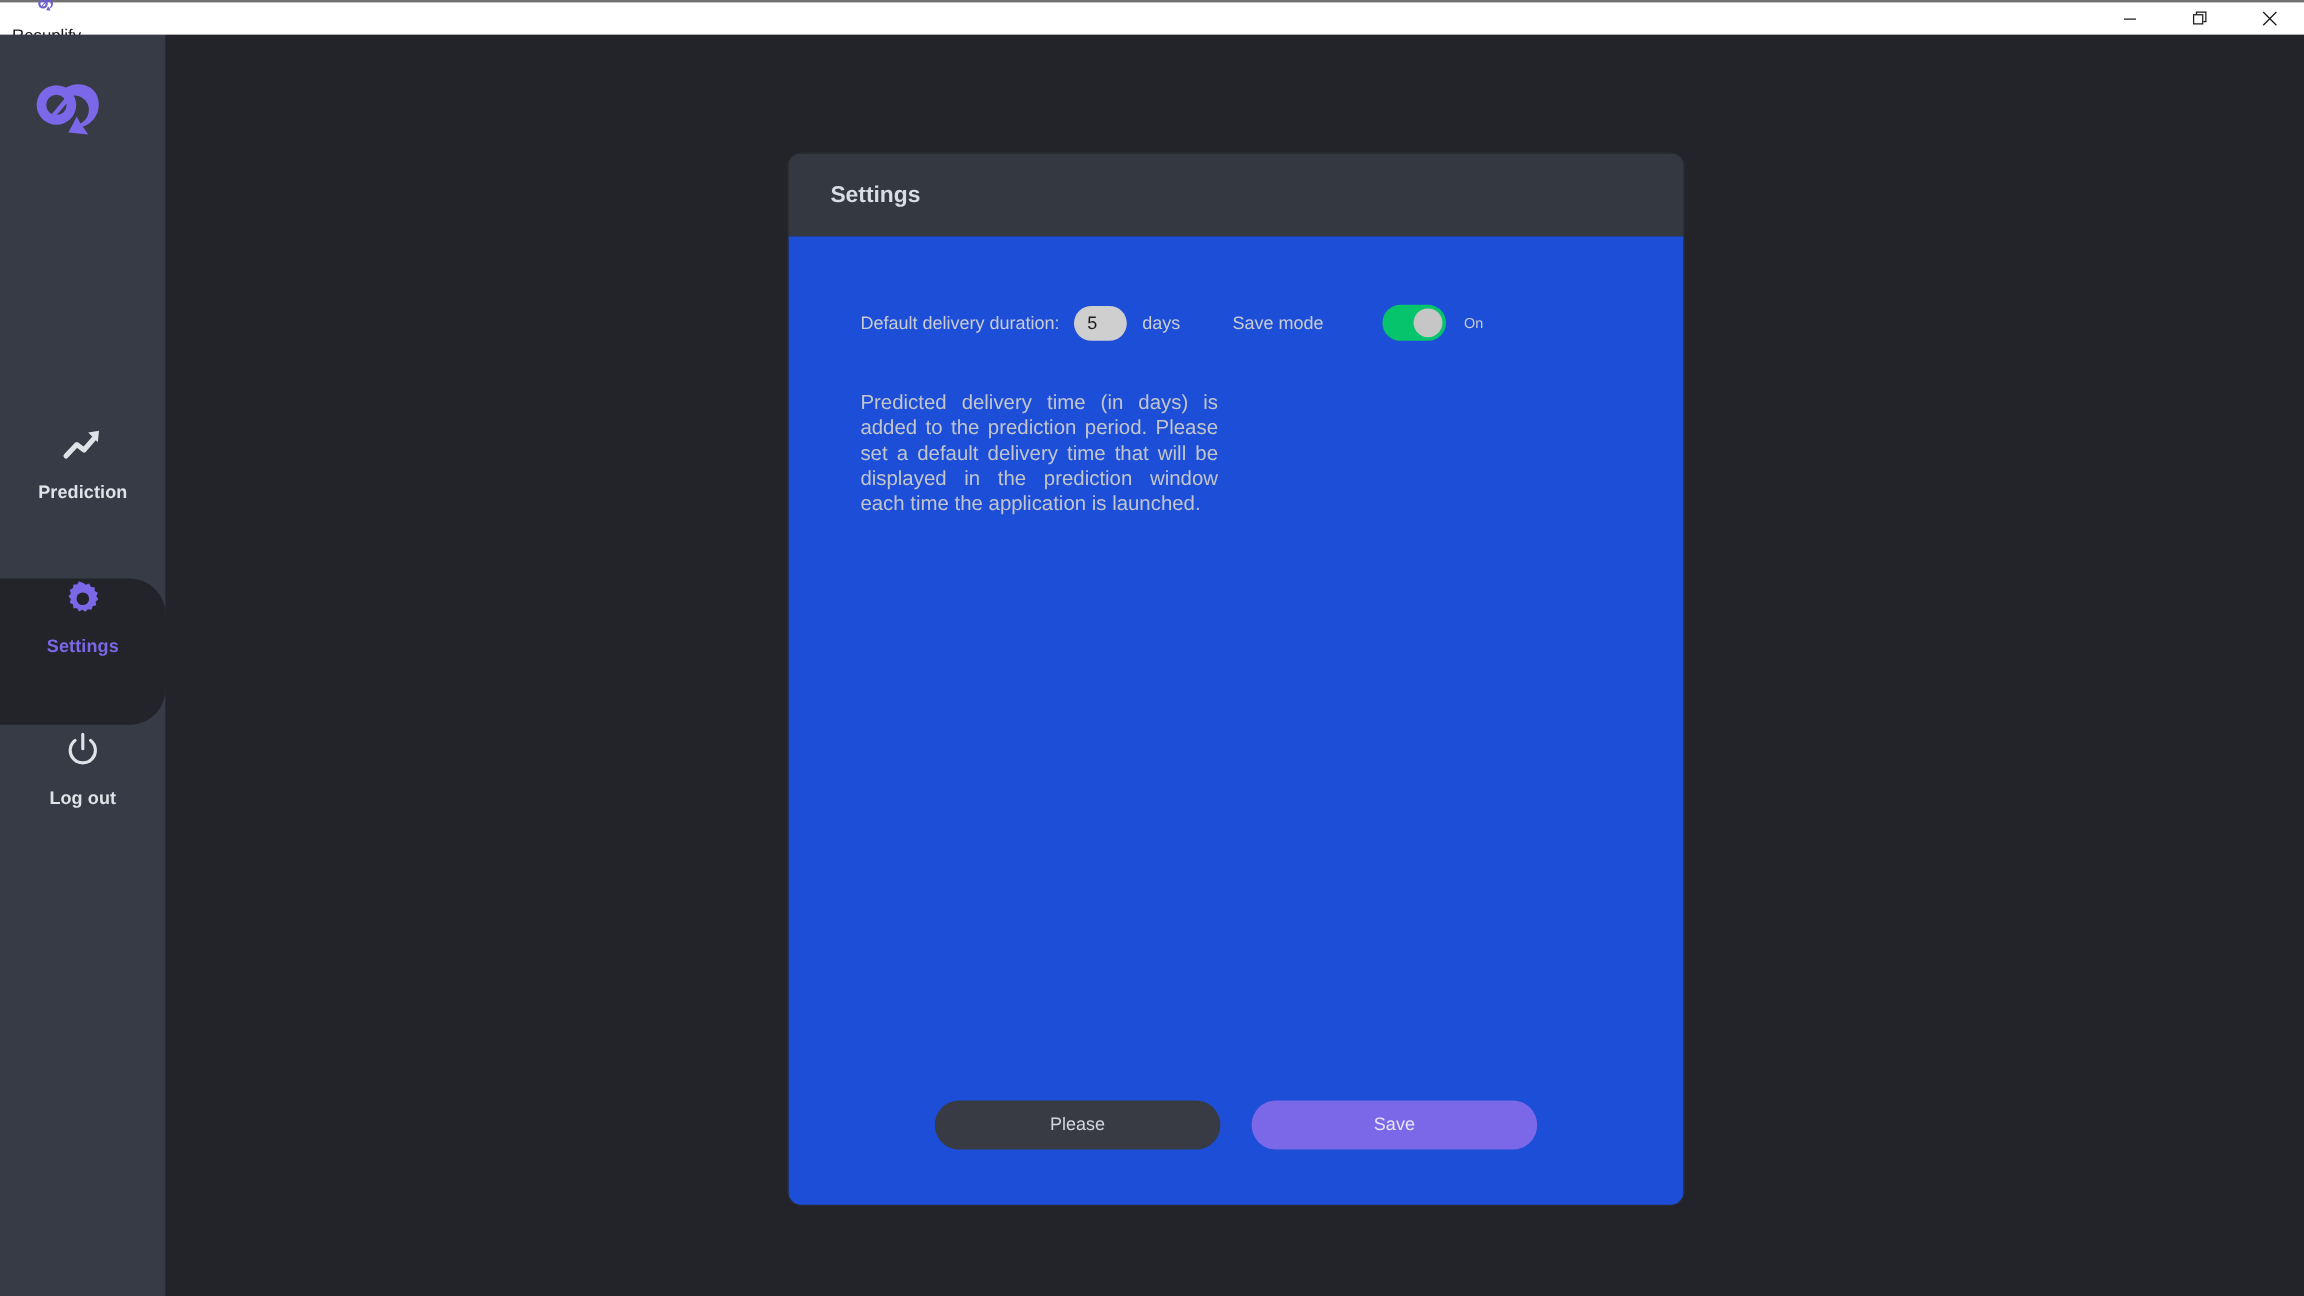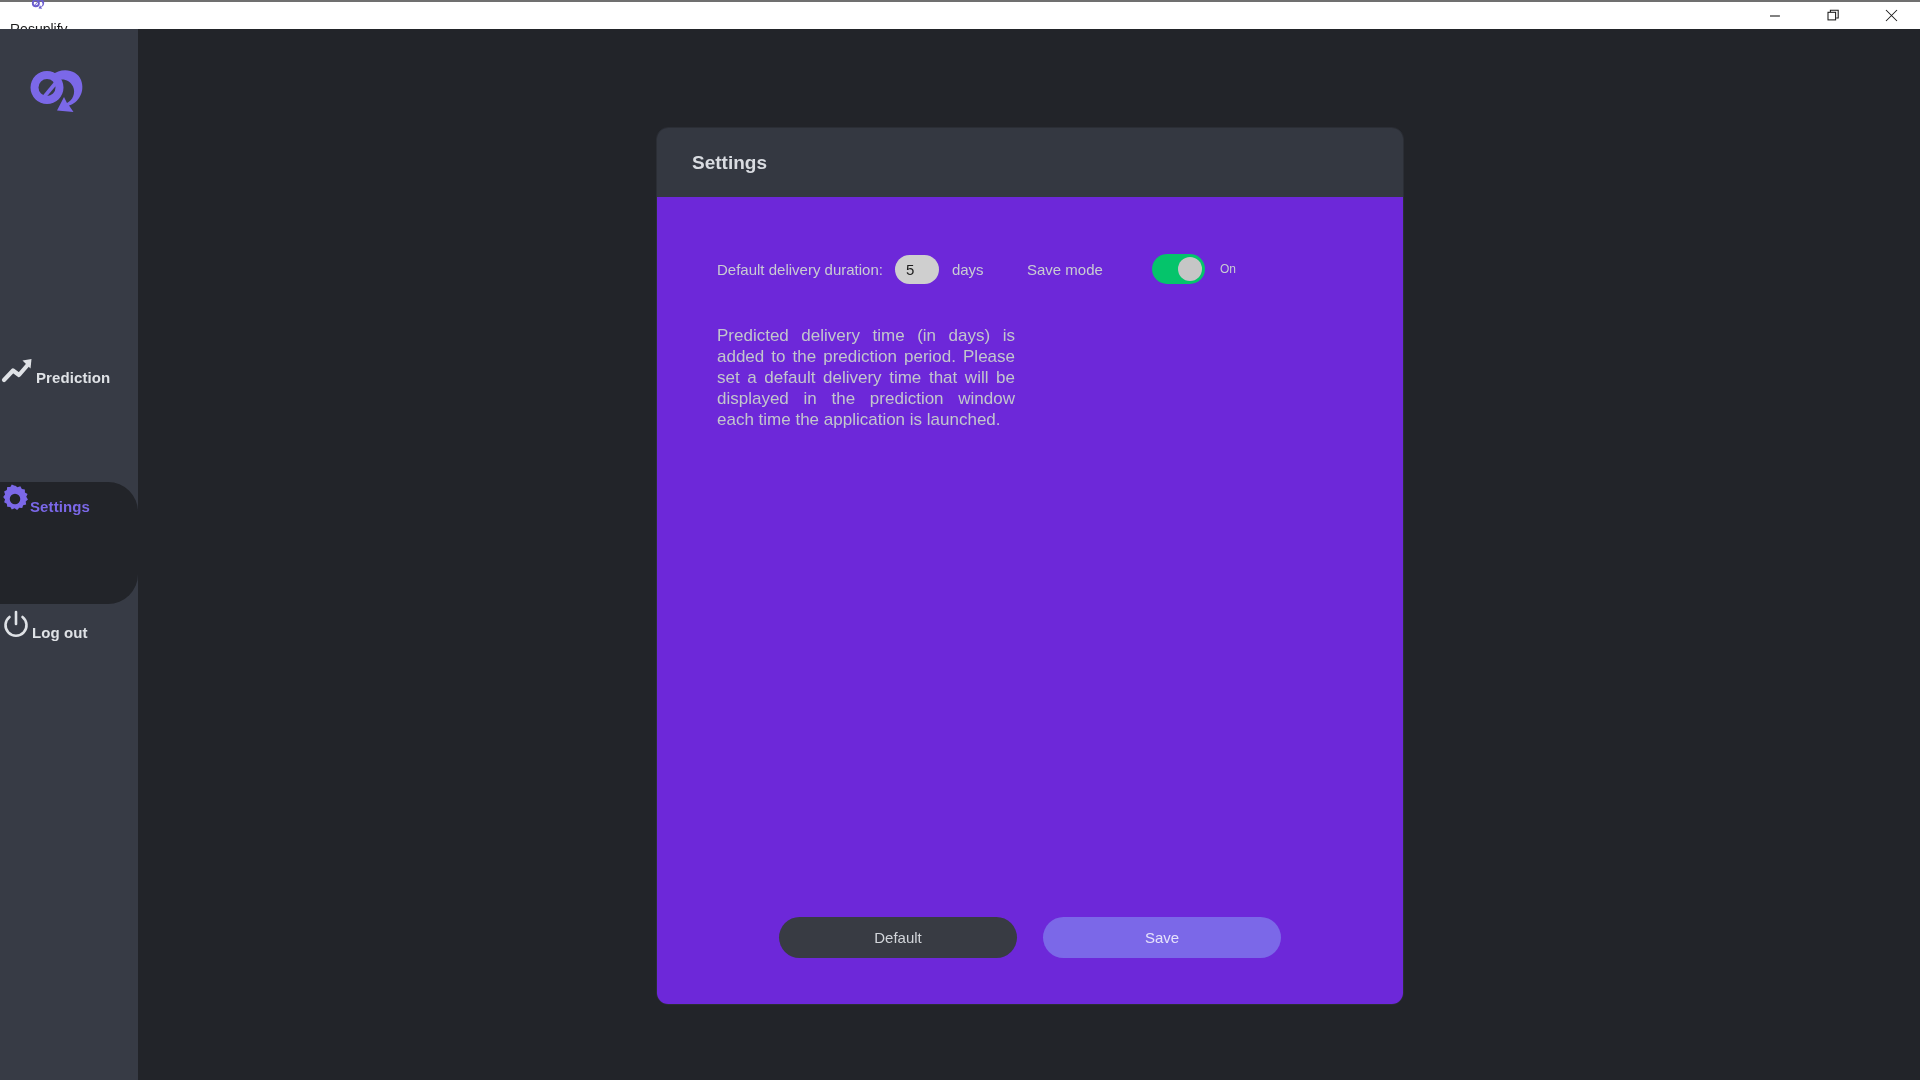--- a/index.html
+++ b/index.html
@@ -71,21 +71,21 @@
     top: 33px;
     left: 25px;
     width: 66px;
     height: 62px;
   }
   .nav-item {
     position: absolute;
     left: 0;
     width: 138px;
     display: flex;
-    flex-direction: row;
+    flex-direction: column;
     align-items: center;
     cursor: default;
     user-select: none;
   }
   .nav-icon { display: block; }
   .nav-label {
     margin-top: 11px;
     font-size: 15px;
     font-weight: bold;
     color: #dfe2e6;
@@ -137,21 +137,21 @@
     padding-left: 35px;
   }
   #card-title {
     font-size: 19px;
     font-weight: bold;
     color: #d9dce1;
   }
   #card-body {
     position: relative;
     height: 809px;
-    background: #6d28d9;
+    background: #1d4ed8;
   }
 
   
   #settings-row {
     position: absolute;
     top: 52px;
     left: 0;
     width: 100%;
     height: 40px;
   }
@@ -372,19 +372,19 @@
             <div id="darkmode-knob"></div>
           </div>
           <span id="darkmode-state">On</span>
         </div>
 
       </div>
 
       <p id="settings-description">Predicted delivery time (in days) is added to the prediction period. Please set a default delivery time that will be displayed in the prediction window each time the application is launched.</p>
 
       <div id="card-footer">
-        <button class="pill-btn" id="cancel-button">Default</button>
+        <button class="pill-btn" id="cancel-button">Please</button>
         <button class="pill-btn" id="save-button">Save</button>
       </div>
 
     </div>
   </div>
 </div>
 
 </body></html>

